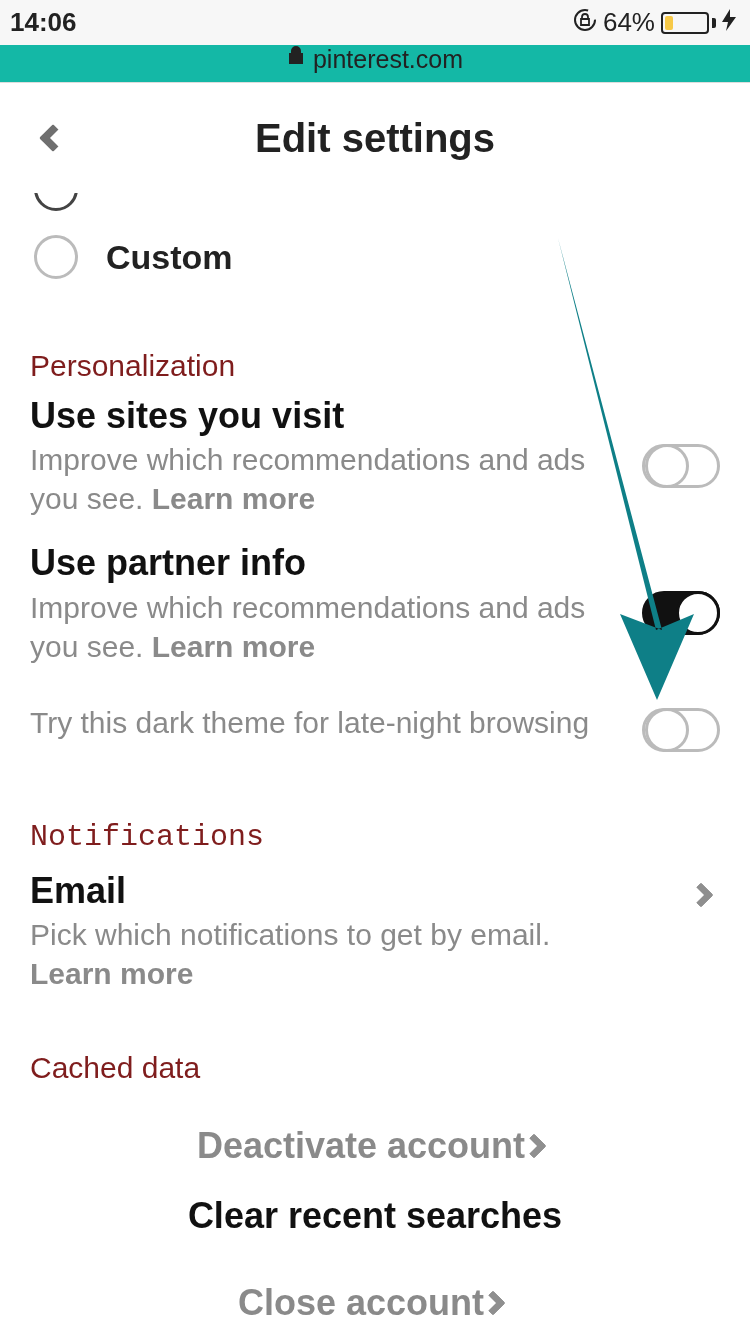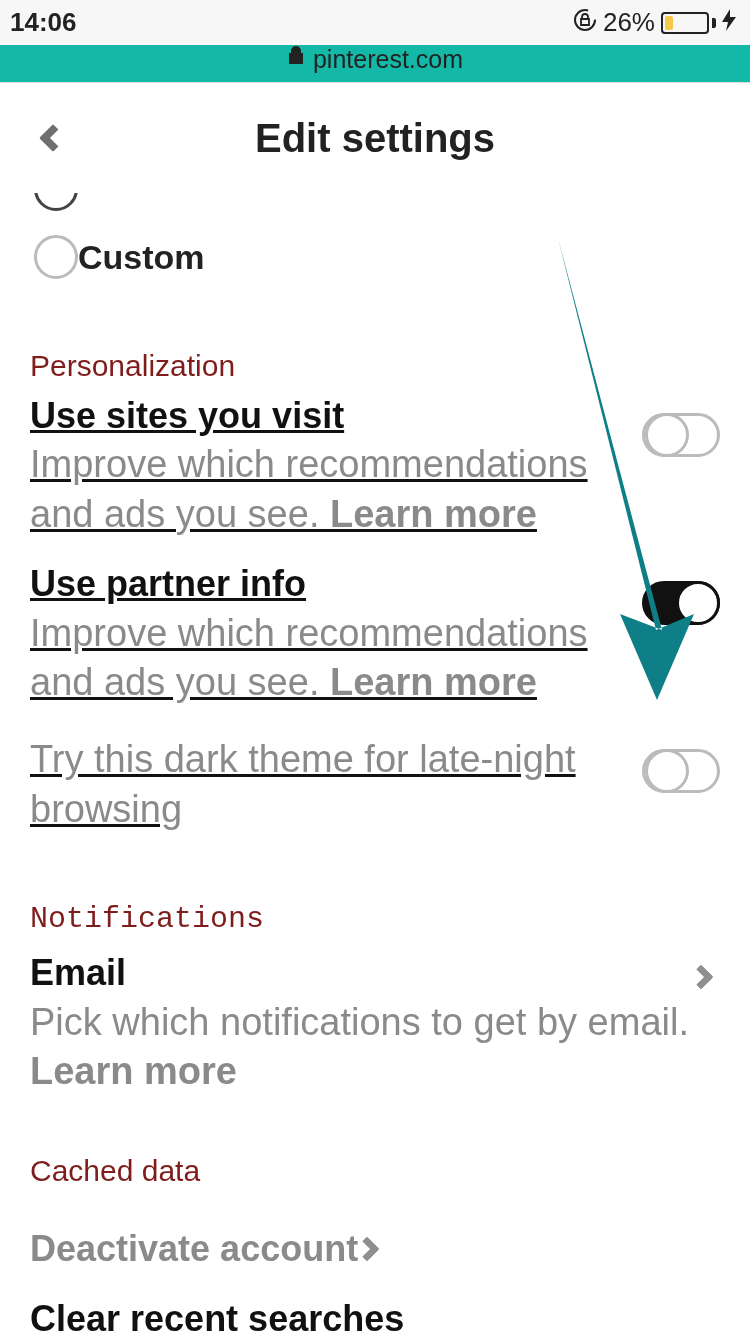--- a/index.html
+++ b/index.html
@@ -24,52 +24,52 @@
   .bolt { font-size:22px; }
   .url-bar { height:38px; background:#14b8a6; border-bottom:1px solid #ddd; display:flex; align-items:flex-start; justify-content:center; font-size:25px; color:#222; gap:8px; padding-top:0px;}
   .lock-icon { font-size:20px; }
   .app-header { height:110px; display:flex; align-items:center; justify-content:center; position:relative; }
   .back-btn { position:absolute; left:28px; top:30px; width:50px; height:50px; display:flex; align-items:center; justify-content:center; }
   .chev { width:20px; height:20px; border-left:8px solid #6f6f6f; border-bottom:8px solid #6f6f6f; transform:rotate(45deg); border-radius:2px;}
   .page-title { font-size:40px; font-weight:800; color:#222; }
   .content { padding:0 30px; }
   .radio-cut { height:30px; position:relative; overflow:hidden; margin-bottom:4px;}
   .radio-cut .circle { position:absolute; left:4px; top:-26px; width:44px; height:44px; border:3px solid #444; border-radius:50%; }
-  .radio-row { display:flex; align-items:center; gap:0; padding:8px 0 30px 4px;}
+  .radio-row { display:flex; align-items:center; gap:28px; padding:8px 0 30px 4px;}
   .radio-outer { width:44px; height:44px; border:3px solid #bbb; border-radius:50%; flex-shrink:0;}
   .radio-label { font-size:34px; font-weight:800; color:#222;}
   .section-header { font-size:30px; color:#7f1d1d; margin-top:40px; margin-bottom:6px;}
-  .setting-row { display:flex; align-items:flex-start; justify-content:space-between; gap:24px; padding:6px 0 18px 0;text-decoration:underline;}
+  .setting-row { display:flex; align-items:center; justify-content:space-between; gap:24px; padding:6px 0 18px 0;}
   .setting-text { flex:1; }
   .setting-title { font-size:36px; font-weight:800; color:#111; line-height:1.15;}
   .setting-title.muted { color:#8a8a8a; font-weight:700;}
-  .setting-desc { font-size:38px; color:#8a8a8a; line-height:1.3; margin-top:4px;}
+  .setting-desc { font-size:30px; color:#8a8a8a; line-height:1.3; margin-top:4px;}
   .learn-more { font-weight:700; color:#8a8a8a;}
   .toggle { width:78px; height:44px; border:3px solid #bbb; border-radius:40px; position:relative; flex-shrink:0; margin-top:18px; background:#fff;}
   .toggle.off .knob { left:0; }
   .toggle .knob { position:absolute; top:-3px; width:44px; height:44px; border:3px solid #bbb; border-radius:50%; background:#fff;}
   .toggle.on { background:#111; border-color:#111;}
   .toggle.on .knob { right:-3px; left:auto; border-color:#111; background:#fff;}
-  .nav-row { display:flex; align-items:center; justify-content:flex-start; padding:10px 0 18px 0;}
+  .nav-row { display:flex; align-items:center; justify-content:center; padding:10px 0 18px 0;}
   .nav-chev { width:18px; height:18px; border-right:7px solid #8f8f8f; border-top:7px solid #8f8f8f; transform:rotate(45deg); border-radius:2px; margin-right:10px; flex-shrink:0;}
   .arrow-overlay { position:absolute; pointer-events:none; z-index:50; }
 </style>
 </head>
 <body>
 
 <div class="status-bar">
   <div class="time">14:06</div>
   <div class="sb-right">
     <span class="lock-rot">
       <svg width="24" height="24" viewBox="0 0 24 24">
           <circle cx="12" cy="12" r="10" fill="none" stroke="#222" stroke-width="2" stroke-dasharray="50 12"></circle>
           <path d="M9 11 V9 a3 3 0 0 1 6 0 V11 M8 11 h8 v6 h-8 z" fill="none" stroke="#222" stroke-width="1.8"></path>
         </svg>
     </span>
-    <span>26%</span>
+    <span>64%</span>
     <span class="battery">
       <span class="batt-body">
           <span class="batt-fill"></span>
         </span>
       <span class="batt-tip"></span>
     </span>
     <span class="bolt">
       <svg width="14" height="22" viewBox="0 0 14 22">
           <path d="M8 0 L0 13 H6 L4 22 L14 8 H8 Z" fill="#222"></path>
         </svg>

